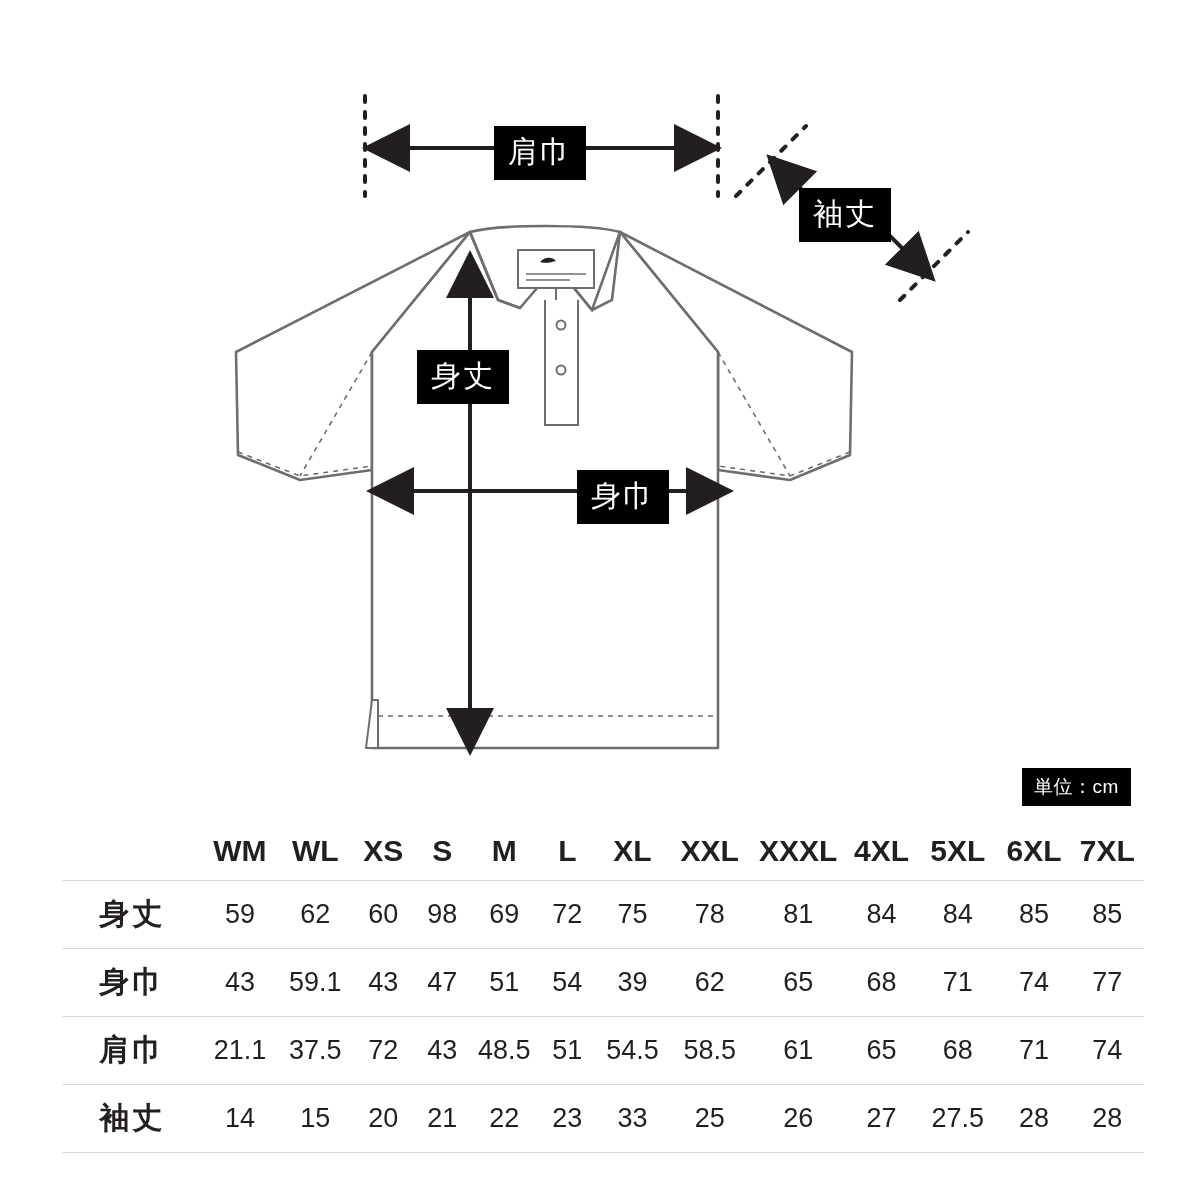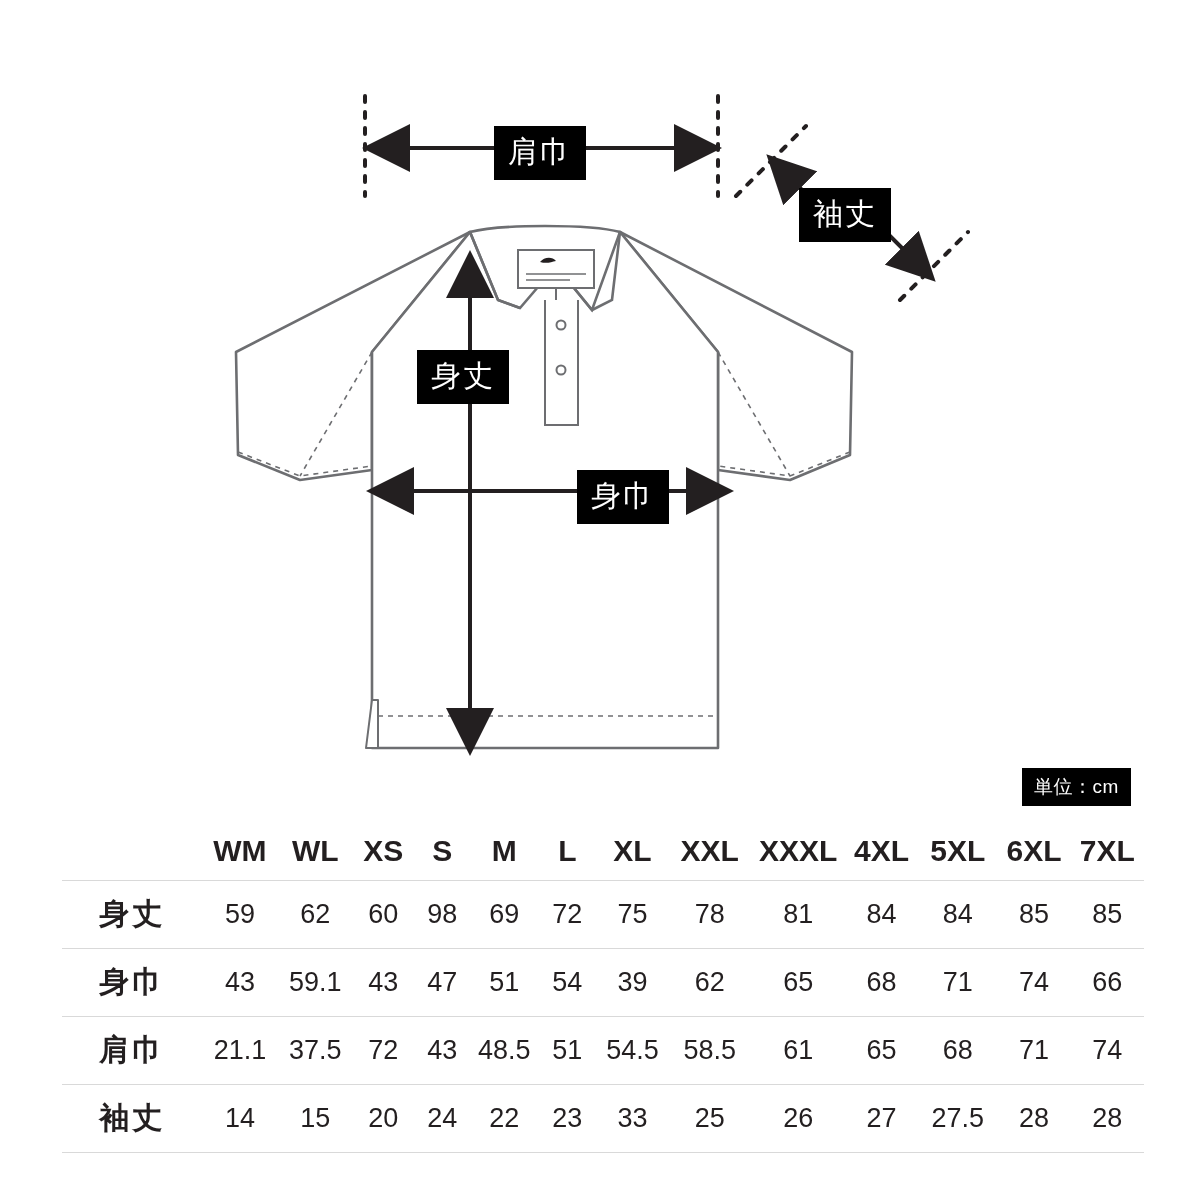--- a/index.html
+++ b/index.html
@@ -267,21 +267,21 @@
           <td>43</td>
           <td>47</td>
           <td>51</td>
           <td>54</td>
           <td>39</td>
           <td>62</td>
           <td>65</td>
           <td>68</td>
           <td>71</td>
           <td>74</td>
-          <td>66</td>
+          <td>77</td>
         </tr>
         <tr>
           <td class="rowhead">肩巾</td>
           <td>21.1</td>
           <td>37.5</td>
           <td>72</td>
           <td>43</td>
           <td>48.5</td>
           <td>51</td>
           <td>54.5</td>
@@ -290,21 +290,21 @@
           <td>65</td>
           <td>68</td>
           <td>71</td>
           <td>74</td>
         </tr>
         <tr>
           <td class="rowhead">袖丈</td>
           <td>14</td>
           <td>15</td>
           <td>20</td>
-          <td>24</td>
+          <td>21</td>
           <td>22</td>
           <td>23</td>
           <td>33</td>
           <td>25</td>
           <td>26</td>
           <td>27</td>
           <td>27.5</td>
           <td>28</td>
           <td>28</td>
         </tr>

